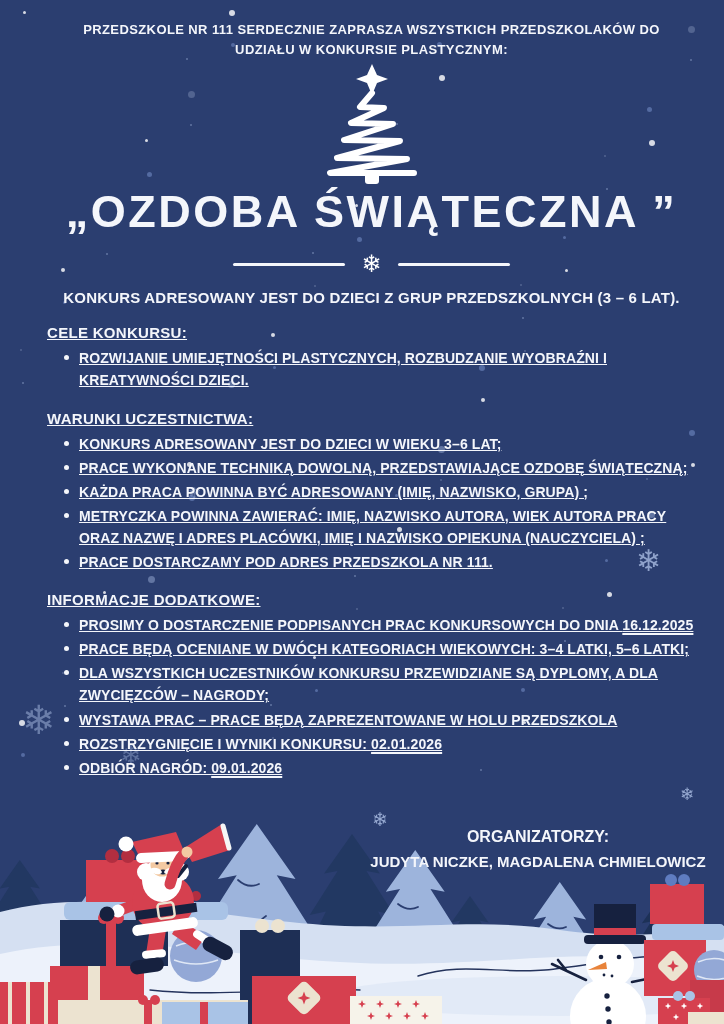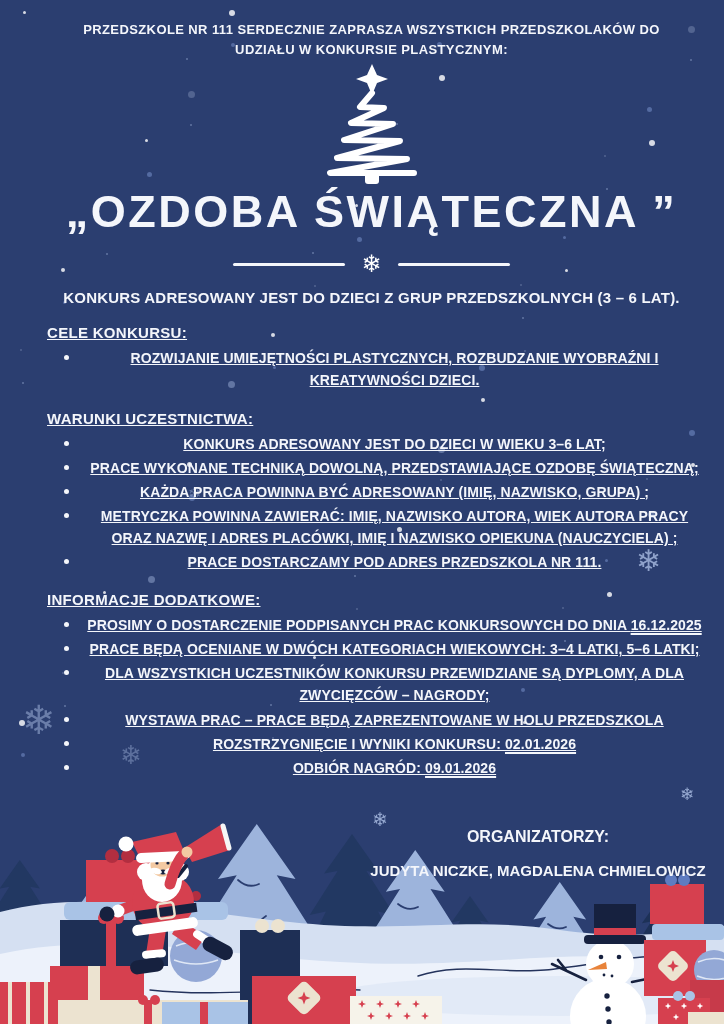--- a/index.html
+++ b/index.html
@@ -16,28 +16,28 @@
   .title{text-align:center;font-size:45px;font-weight:bold;letter-spacing:2.5px;margin-top:2px;}
   .divider{display:flex;align-items:center;justify-content:center;gap:16px;margin-top:14px;}
   .divider .line{width:112px;height:2.5px;background:#f4f6fb;border-radius:2px;}
   .divider .flake{font-size:24px;line-height:1;color:#fff;}
   .subtitle{text-align:center;font-size:15px;font-weight:bold;margin-top:13px;letter-spacing:.2px;}
   .sections{padding:18px 14px 0 28px;}
   .section{margin-bottom:18px;text-decoration:underline;}
   .section h2{font-size:15px;font-weight:bold;margin:0 0 6px;letter-spacing:.3px;}
   .section ul{list-style:none;margin:0;padding:0 0 0 32px;}
   .section li{position:relative;font-size:14px;font-weight:bold;line-height:1.58;
-              letter-spacing:.1px;margin-bottom:2px;text-align:center;}
+              letter-spacing:.1px;margin-bottom:2px;}
   .section li::before{content:"";position:absolute;left:-15px;top:8px;width:5px;height:5px;
                       border-radius:50%;background:#f4f6fb;}
   .u{text-decoration:underline;text-underline-offset:3px;text-decoration-thickness:1.5px;}
   .closing{position:absolute;right:10px;top:818px;width:352px;text-align:center;z-index:4;}
   .closing .invite{font-size:19px;font-weight:bold;letter-spacing:.4px;}
   .closing .org-label{font-size:16px;font-weight:bold;margin-top:10px;}
-  .closing .org-names{font-size:15px;font-weight:bold;margin-top:16px;}
+  .closing .org-names{font-size:15px;font-weight:bold;margin-top:7px;}
 </style>
 </head>
 <body>
 
 <div class="poster">
   <div class="dots">
       <span class="dot" style="left: 23px; top: 11px; width: 3px; height: 3px; background: rgba(255, 255, 255, 0.9); opacity: 0.9;"></span>
       <span class="dot" style="left: 190px; top: 124px; width: 2px; height: 2px; background: rgba(173, 192, 230, 0.85); opacity: 0.5;"></span>
       <span class="dot" style="left: 357px; top: 237px; width: 5px; height: 5px; background: rgba(104, 128, 184, 0.9); opacity: 0.75;"></span>
       <span class="dot" style="left: 524px; top: 350px; width: 2px; height: 2px; background: rgba(210, 222, 245, 0.6); opacity: 0.4;"></span>

